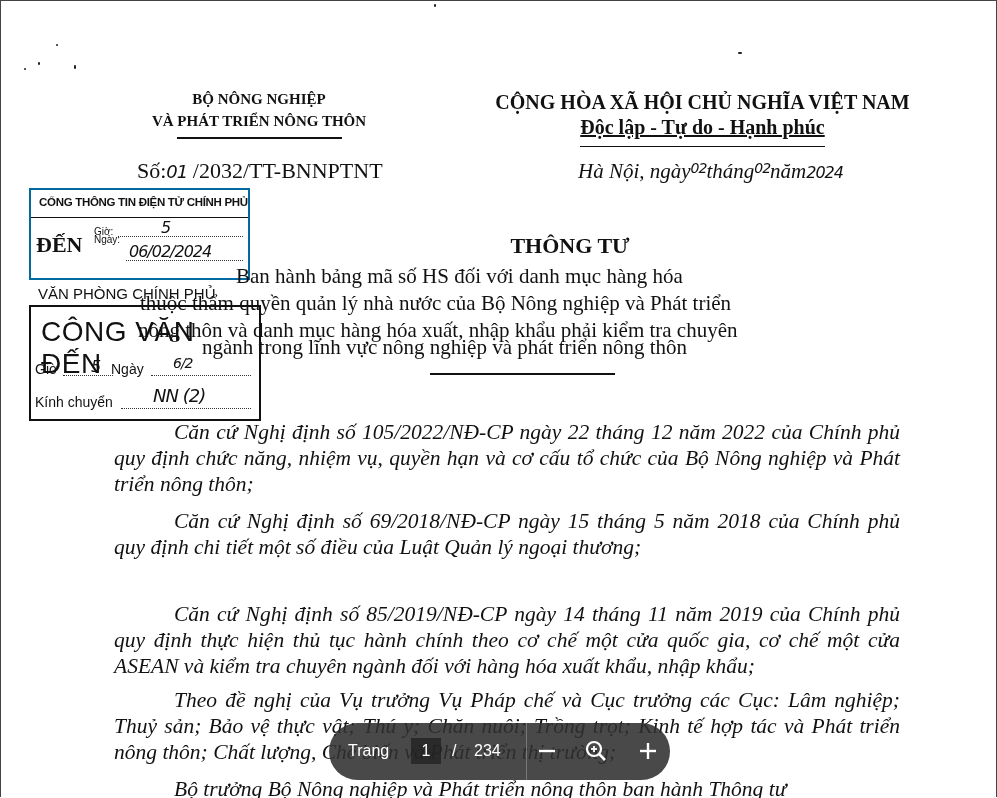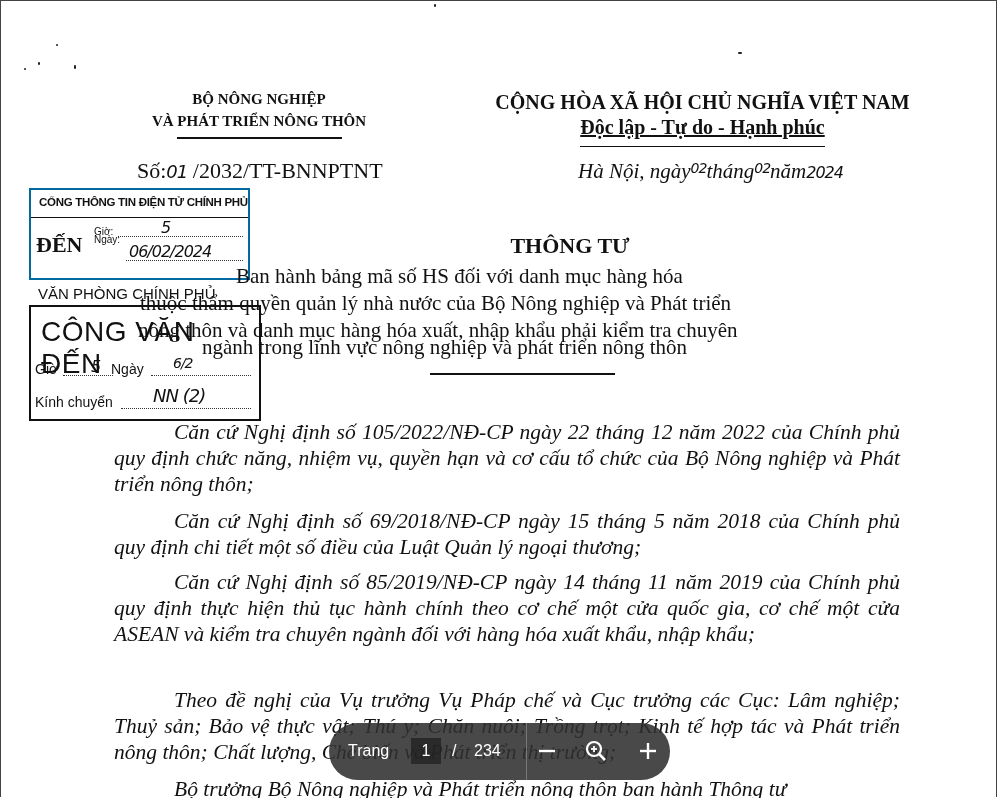--- a/index.html
+++ b/index.html
@@ -93,21 +93,21 @@
 
 <div class="abs tt">THÔNG TƯ</div>
 <div class="abs sub" style="left:236px;top:264px;">Ban hành bảng mã số HS đối với danh mục hàng hóa</div>
 <div class="abs sub" style="left:140px;top:291px;">thuộc thẩm quyền quản lý nhà nước của Bộ Nông nghiệp và Phát triển</div>
 <div class="abs sub" style="left:138px;top:318px;">nông thôn và danh mục hàng hóa xuất, nhập khẩu phải kiểm tra chuyên</div>
 <div class="abs sub" style="left:202px;top:335px;">ngành trong lĩnh vực nông nghiệp và phát triển nông thôn</div>
 <div class="uline" style="left:430px;top:373px;width:185px;"></div>
 
 <div class="p ind" style="top:419px;">Căn cứ Nghị định số 105/2022/NĐ-CP ngày 22 tháng 12 năm 2022 của Chính phủ quy định chức năng, nhiệm vụ, quyền hạn và cơ cấu tổ chức của Bộ Nông nghiệp và Phát triển nông thôn;</div>
 <div class="p ind" style="top:508px;">Căn cứ Nghị định số 69/2018/NĐ-CP ngày 15 tháng 5 năm 2018 của Chính phủ quy định chi tiết một số điều của Luật Quản lý ngoại thương;</div>
-<div class="p ind" style="top:569px;">Căn cứ Nghị định số 85/2019/NĐ-CP ngày 14 tháng 11 năm 2019 của Chính phủ quy định thực hiện thủ tục hành chính theo cơ chế một cửa quốc gia, cơ chế một cửa ASEAN và kiểm tra chuyên ngành đối với hàng hóa xuất khẩu, nhập khẩu;</div>
+<div class="p ind" style="top:601px;">Căn cứ Nghị định số 85/2019/NĐ-CP ngày 14 tháng 11 năm 2019 của Chính phủ quy định thực hiện thủ tục hành chính theo cơ chế một cửa quốc gia, cơ chế một cửa ASEAN và kiểm tra chuyên ngành đối với hàng hóa xuất khẩu, nhập khẩu;</div>
 <div class="p ind" style="top:687px;">Theo đề nghị của Vụ trưởng Vụ Pháp chế và Cục trưởng các Cục: Lâm nghiệp; Thuỷ sản; Bảo vệ thực vật; Thú y; Chăn nuôi; Trồng trọt; Kinh tế hợp tác và Phát triển nông thôn; Chất lượng, Chế biến và Phát triển thị trường;</div>
 <div class="p ind" style="top:776px;">Bộ trưởng Bộ Nông nghiệp và Phát triển nông thôn ban hành Thông tư</div>
 
 <div class="toolbar">
   <span class="tb-label">Trang</span>
   <input class="tb-page" type="text" value="1" style="">
   <span class="tb-slash">/</span>
   <span class="tb-total">234</span>
   <div class="tb-sep"></div>
   <div class="tb-btn" style="left:204px;">

